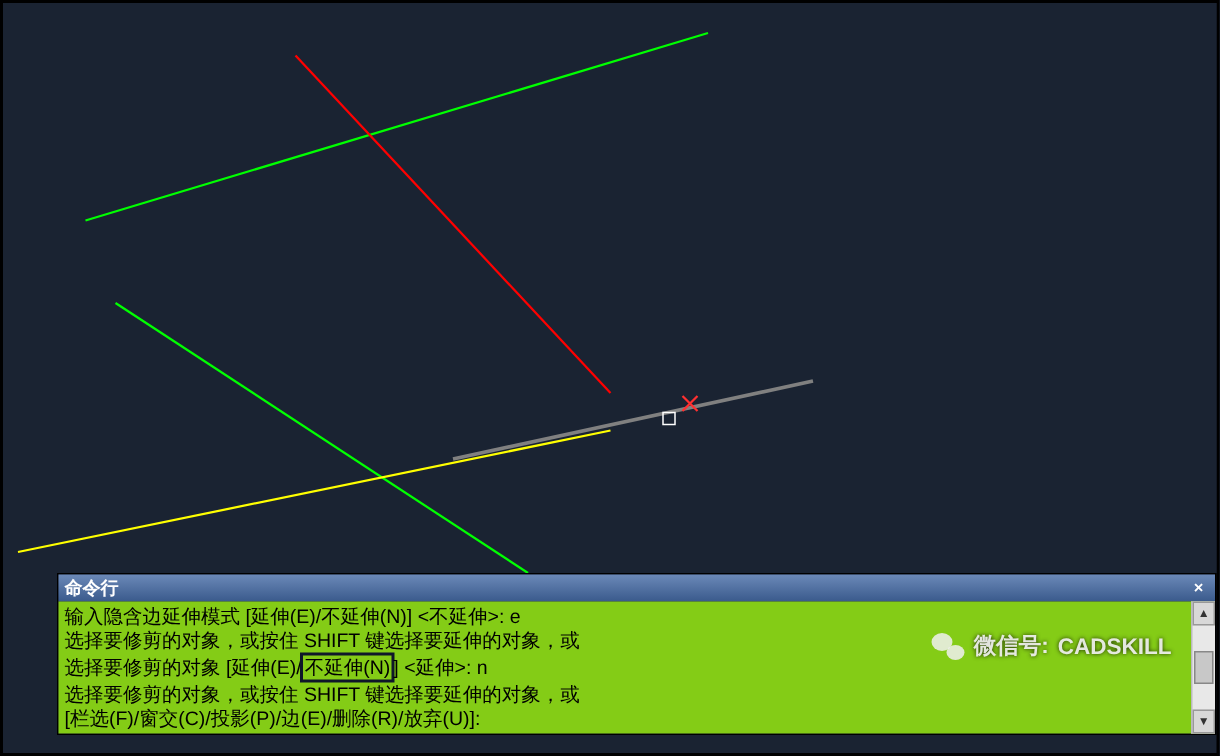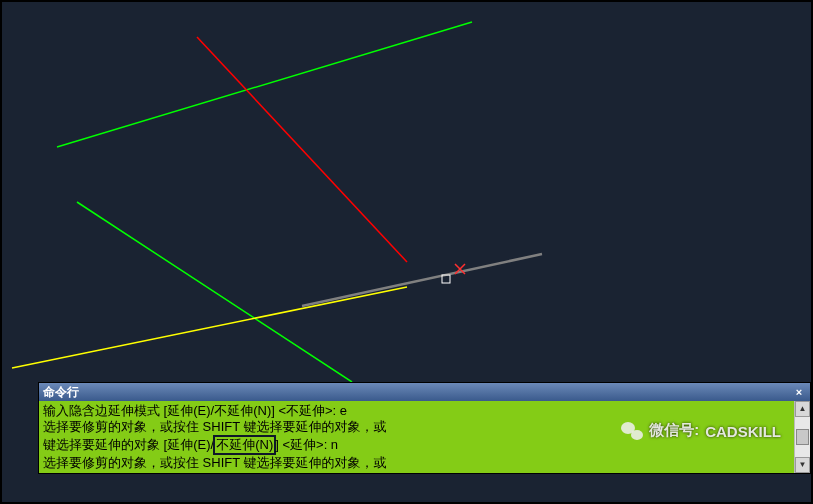--- a/index.html
+++ b/index.html
@@ -165,22 +165,23 @@
 
 <div class="cmdline-window">
   <div class="cmdline-titlebar">
     <span>命令行</span>
     <span class="cmdline-close">×</span>
   </div>
   <div class="cmdline-body">
     <div id="cmd-lines">
         <div class="line">输入隐含边延伸模式 [延伸(E)/不延伸(N)] &lt;不延伸&gt;: e</div>
         <div class="line">选择要修剪的对象，或按住 SHIFT 键选择要延伸的对象，或</div>
-        <div class="line"><span>键选择要延伸的对象 [延伸(E)/</span><span class="highlight-box">不延伸(N)</span><span>] &lt;延伸&gt;: n</span></div>
+        <div class="line"><span>选择要修剪的对象 [延伸(E)/</span><span class="highlight-box">不延伸(N)</span><span>] &lt;延伸&gt;: n</span></div>
         <div class="line">选择要修剪的对象，或按住 SHIFT 键选择要延伸的对象，或</div>
+        <div class="line">[栏选(F)/窗交(C)/投影(P)/边(E)/删除(R)/放弃(U)]:</div>
       </div>
     <div class="scrollbar-v">
       <div class="arrow">▲</div>
       <div class="track">
         <div class="thumb"></div>
       </div>
       <div class="arrow arrow-down">▼</div>
     </div>
   </div>
 </div>

